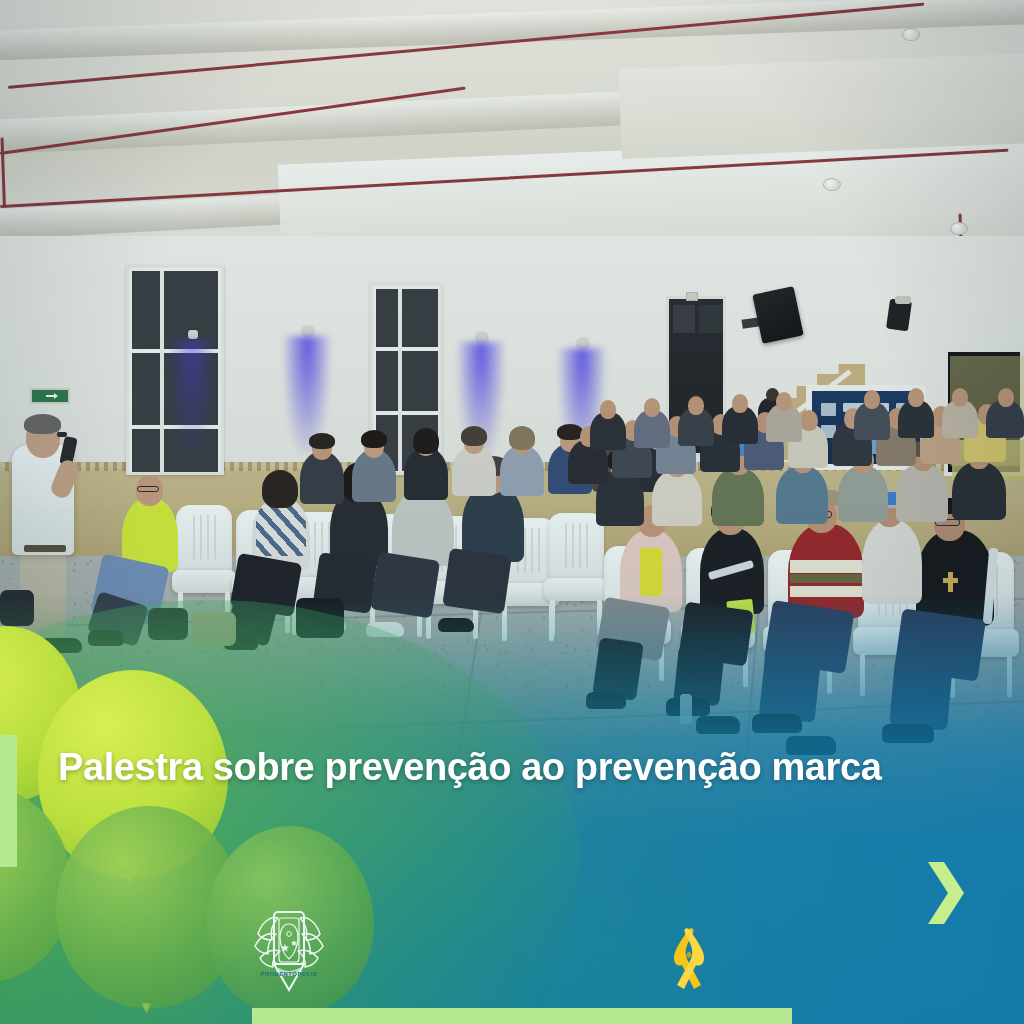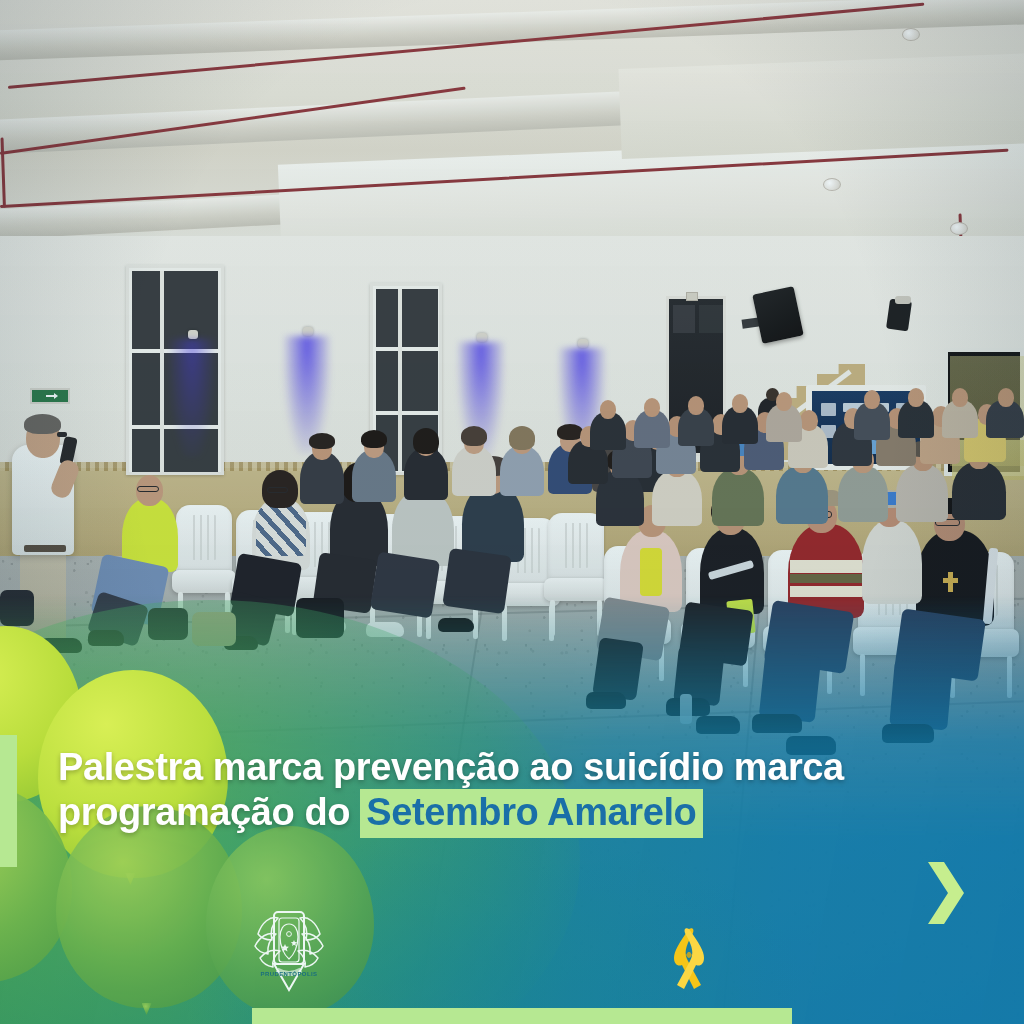--- a/index.html
+++ b/index.html
@@ -586,22 +586,21 @@
       <div class="balloon" style="left:0px;top:36px;width:152px;height:176px;background:radial-gradient(circle at 34% 28%,#d6ee53,#b9dd3c 55%,#8cc233 100%);"></div>
       <div class="balloon" style="left:108px;top:80px;width:190px;height:208px;background:radial-gradient(circle at 36% 26%,#d8ef55,#bbdf3e 52%,#84bb32 100%);"></div>
       <div class="balloon" style="left:-34px;top:196px;width:176px;height:196px;background:radial-gradient(circle at 36% 28%,#a8d457,#6fb44c 55%,#4d9b47 100%);opacity:.92;"></div>
       <div class="balloon" style="left:126px;top:216px;width:186px;height:202px;background:radial-gradient(circle at 36% 28%,#9ccf59,#65ae4d 55%,#44944a 100%);opacity:.9;"></div>
       <div class="balloon" style="left:276px;top:236px;width:168px;height:190px;background:radial-gradient(circle at 36% 28%,#8cc95e,#58a550 58%,#3c8c4c 100%);opacity:.85;"></div>
     </div>
 
     <div class="accentbar"></div>
 
     <div class="headline">
-      <div>Palestra marca prevenção ao suicídio marca</div>
-      <div class="hl2"><span>programação do </span><span class="mark">Setembro Amarelo</span></div>
+      <div>Palestra sobre prevenção ao prevenção marca</div>
     </div>
 
     <div class="chev">
       <svg viewBox="0 0 44 62" width="44" height="62" aria-hidden="true">
         <polygon points="6,0 22,0 42,31 22,62 6,62 26,31" fill="#c6ee8e"></polygon>
       </svg>
     </div>
 
     <div class="logo">
       <div class="crest">

